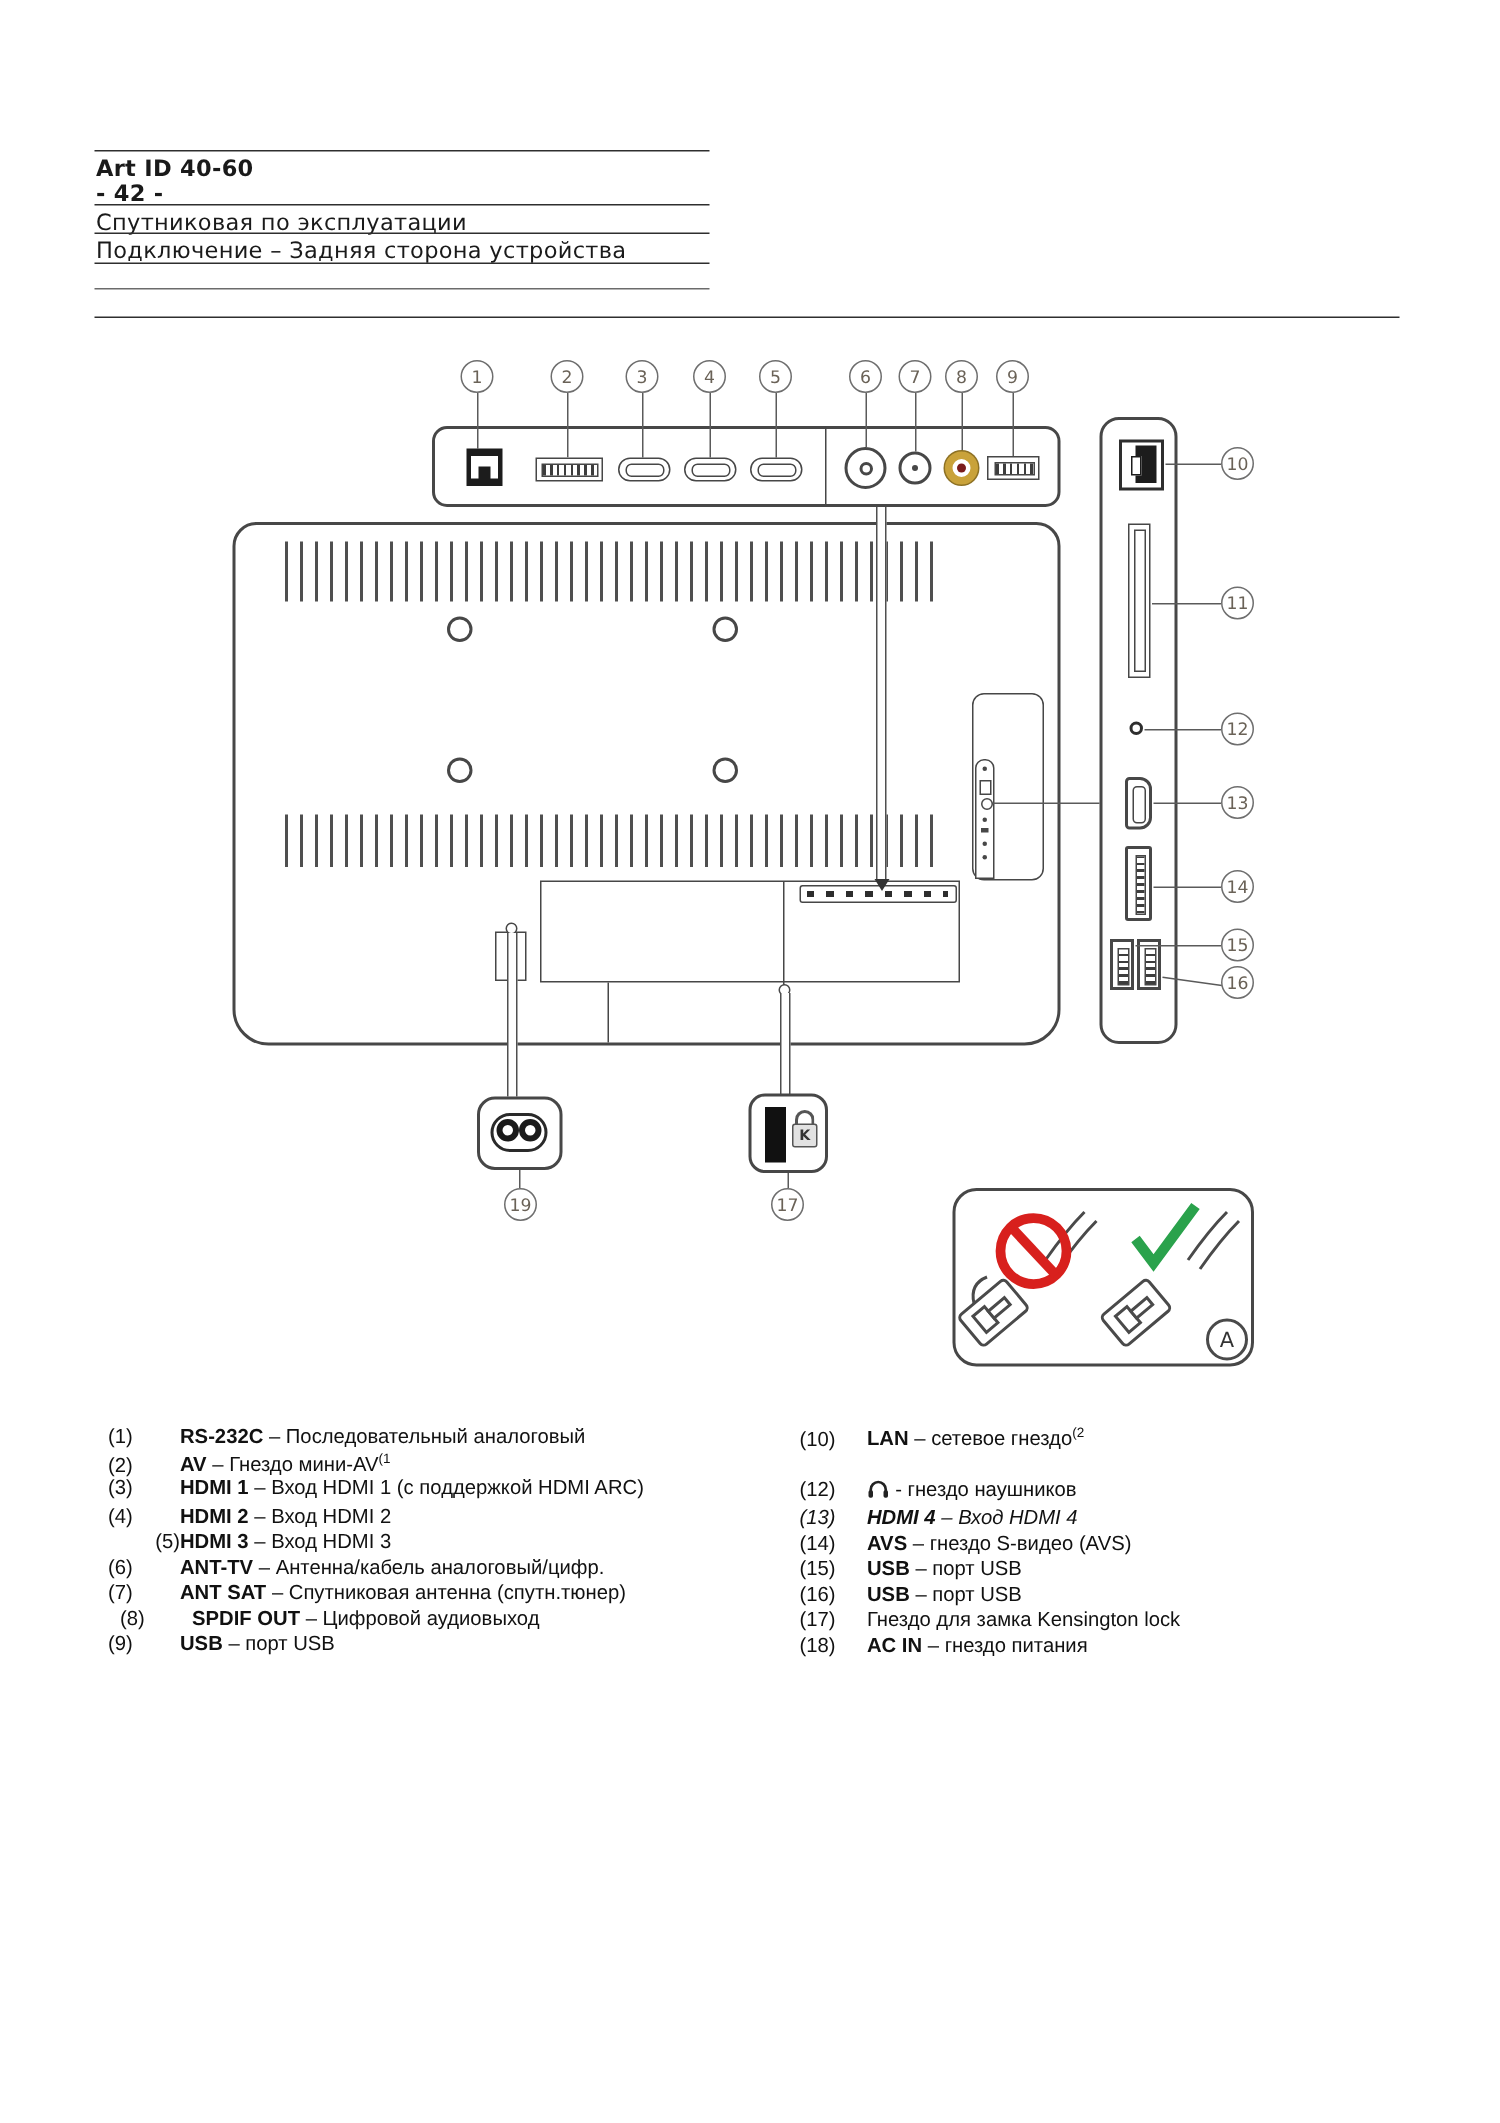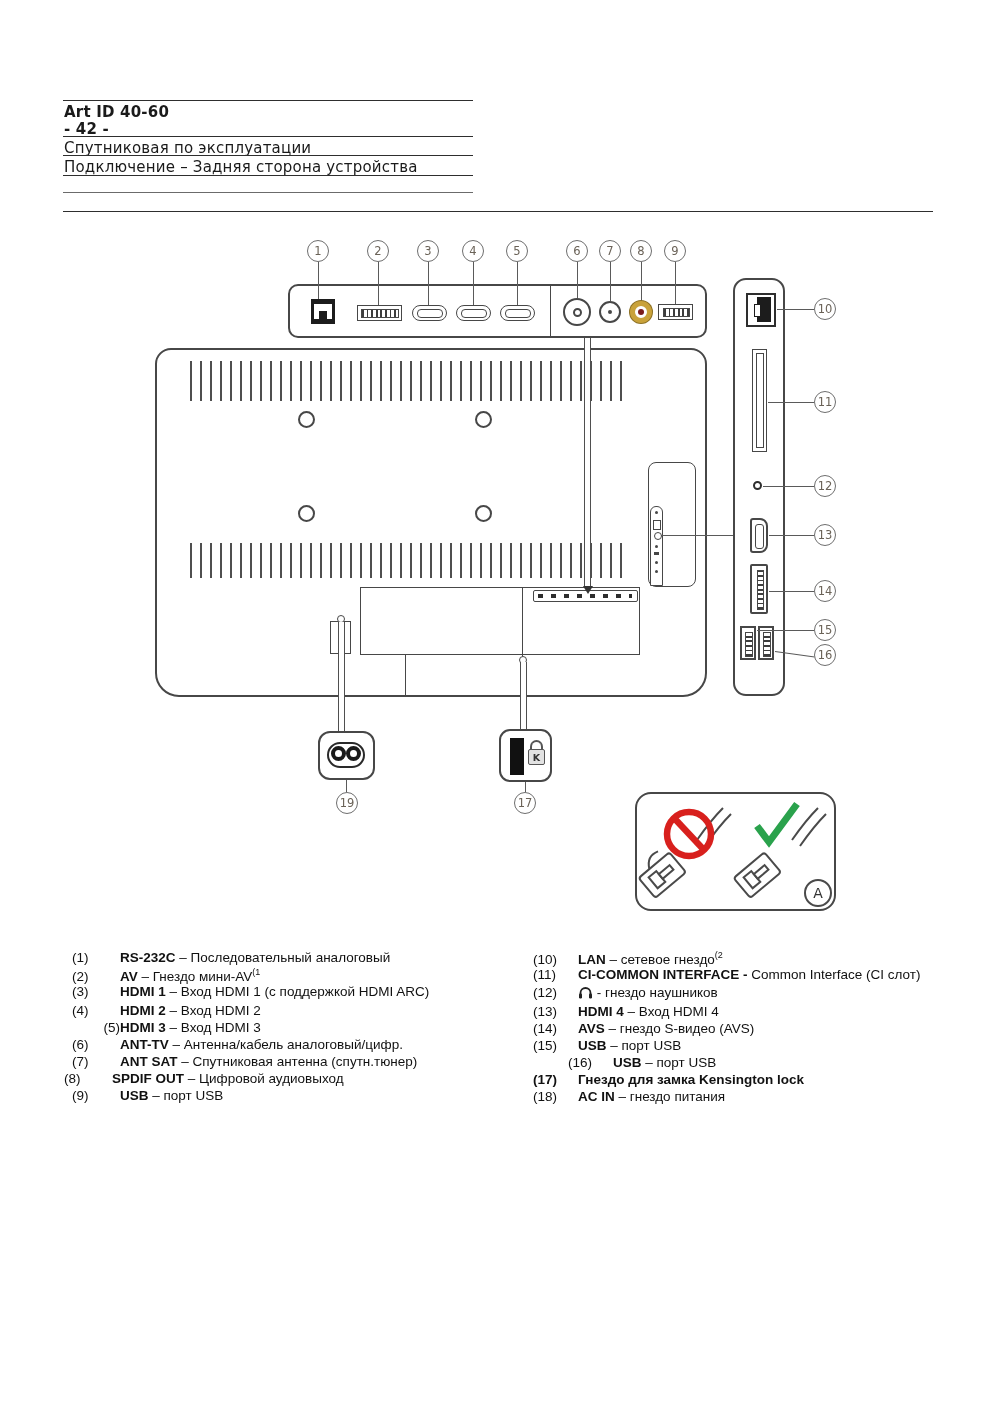--- a/index.html
+++ b/index.html
@@ -222,30 +222,29 @@
     </svg>
   </div>
 
   <div class="lrow" style="left:72px;top:950px;"><span class="lnum" style="width:48px;">(1)</span><span class="b">RS-232C</span><span> – Последовательный аналоговый</span></div>
   <div class="lrow" style="left:72px;top:967px;"><span class="lnum" style="width:48px;">(2)</span><span class="b">AV</span><span> – Гнездо мини-AV</span><sup>(1</sup></div>
   <div class="lrow" style="left:72px;top:984px;"><span class="lnum" style="width:48px;">(3)</span><span class="b">HDMI 1</span><span> – Вход HDMI 1 (с поддержкой HDMI ARC)</span></div>
   <div class="lrow" style="left:72px;top:1003px;"><span class="lnum" style="width:48px;">(4)</span><span class="b">HDMI 2</span><span> – Вход HDMI 2</span></div>
   <div class="lrow" style="left:72px;top:1020px;text-align:right;"><span class="lnum" style="width:48px;">(5)</span><span class="b">HDMI 3</span><span> – Вход HDMI 3</span></div>
   <div class="lrow" style="left:72px;top:1037px;"><span class="lnum" style="width:48px;">(6)</span><span class="b">ANT-TV</span><span> – Антенна/кабель аналоговый/цифр.</span></div>
   <div class="lrow" style="left:72px;top:1054px;"><span class="lnum" style="width:48px;">(7)</span><span class="b">ANT SAT</span><span> – Спутниковая антенна (спутн.тюнер)</span></div>
-  <div class="lrow" style="left:64px;top:1071px;"><span class="lnum" style="width:48px;">(8)</span><span class="b">SPDIF OUT</span><span> – Цифровой аудиовыход</span></div>
+  <div class="lrow" style="left:80px;top:1071px;"><span class="lnum" style="width:48px;">(8)</span><span class="b">SPDIF OUT</span><span> – Цифровой аудиовыход</span></div>
   <div class="lrow" style="left:72px;top:1088px;"><span class="lnum" style="width:48px;">(9)</span><span class="b">USB</span><span> – порт USB</span></div>
 
   <div class="lrow" style="left:533px;top:950px;"><span class="lnum" style="width:45px;">(10)</span><span class="b">LAN</span><span> – сетевое гнездо</span><sup>(2</sup></div>
-  <div class="lrow" style="left:533px;top:967px;"><span class="lnum" style="width:45px;">(11)</span><span class="b">CI-COMMON INTERFACE -</span><span> Common Interface (CI слот)</span></div>
   <div class="lrow" style="left:533px;top:985px;"><span class="lnum" style="width:45px;">(12)</span><span style="display:inline-block;vertical-align:-3px;"><svg width="15" height="15" viewBox="0 0 15 15">
           <path d="M2.5,11 V8 a5,5 0 0 1 10,0 V11" fill="none" stroke="#222" stroke-width="1.8"></path>
           <rect x="1" y="8.5" width="3" height="5" rx="1.2" fill="#222"></rect>
           <rect x="11" y="8.5" width="3" height="5" rx="1.2" fill="#222"></rect>
         </svg></span><span> - гнездо наушников</span></div>
-  <div class="lrow" style="left:533px;top:1004px;"><span class="lnum" style="width:45px;">(13)</span><span class="b">HDMI 4</span><span> – Вход HDMI 4</span></div>
+  <div class="lrow" style="left:533px;top:1004px;font-style:italic;"><span class="lnum" style="width:45px;">(13)</span><span class="b">HDMI 4</span><span> – Вход HDMI 4</span></div>
   <div class="lrow" style="left:533px;top:1021px;"><span class="lnum" style="width:45px;">(14)</span><span class="b">AVS</span><span> – гнездо S-видео (AVS)</span></div>
   <div class="lrow" style="left:533px;top:1038px;"><span class="lnum" style="width:45px;">(15)</span><span class="b">USB</span><span> – порт USB</span></div>
-  <div class="lrow" style="left:533px;top:1055px;"><span class="lnum" style="width:45px;margin-left:35px;">(16)</span><span class="b">USB</span><span> – порт USB</span></div>
-  <div class="lrow" style="left:533px;top:1072px;font-weight:bold;"><span class="lnum" style="width:45px;">(17)</span><span>Гнездо для замка Kensington lock</span></div>
+  <div class="lrow" style="left:533px;top:1055px;"><span class="lnum" style="width:45px;">(16)</span><span class="b">USB</span><span> – порт USB</span></div>
+  <div class="lrow" style="left:533px;top:1072px;"><span class="lnum" style="width:45px;">(17)</span><span>Гнездо для замка Kensington lock</span></div>
   <div class="lrow" style="left:533px;top:1089px;"><span class="lnum" style="width:45px;">(18)</span><span class="b">AC IN</span><span> – гнездо питания</span></div>
 
 </div>
 
 </body></html>

